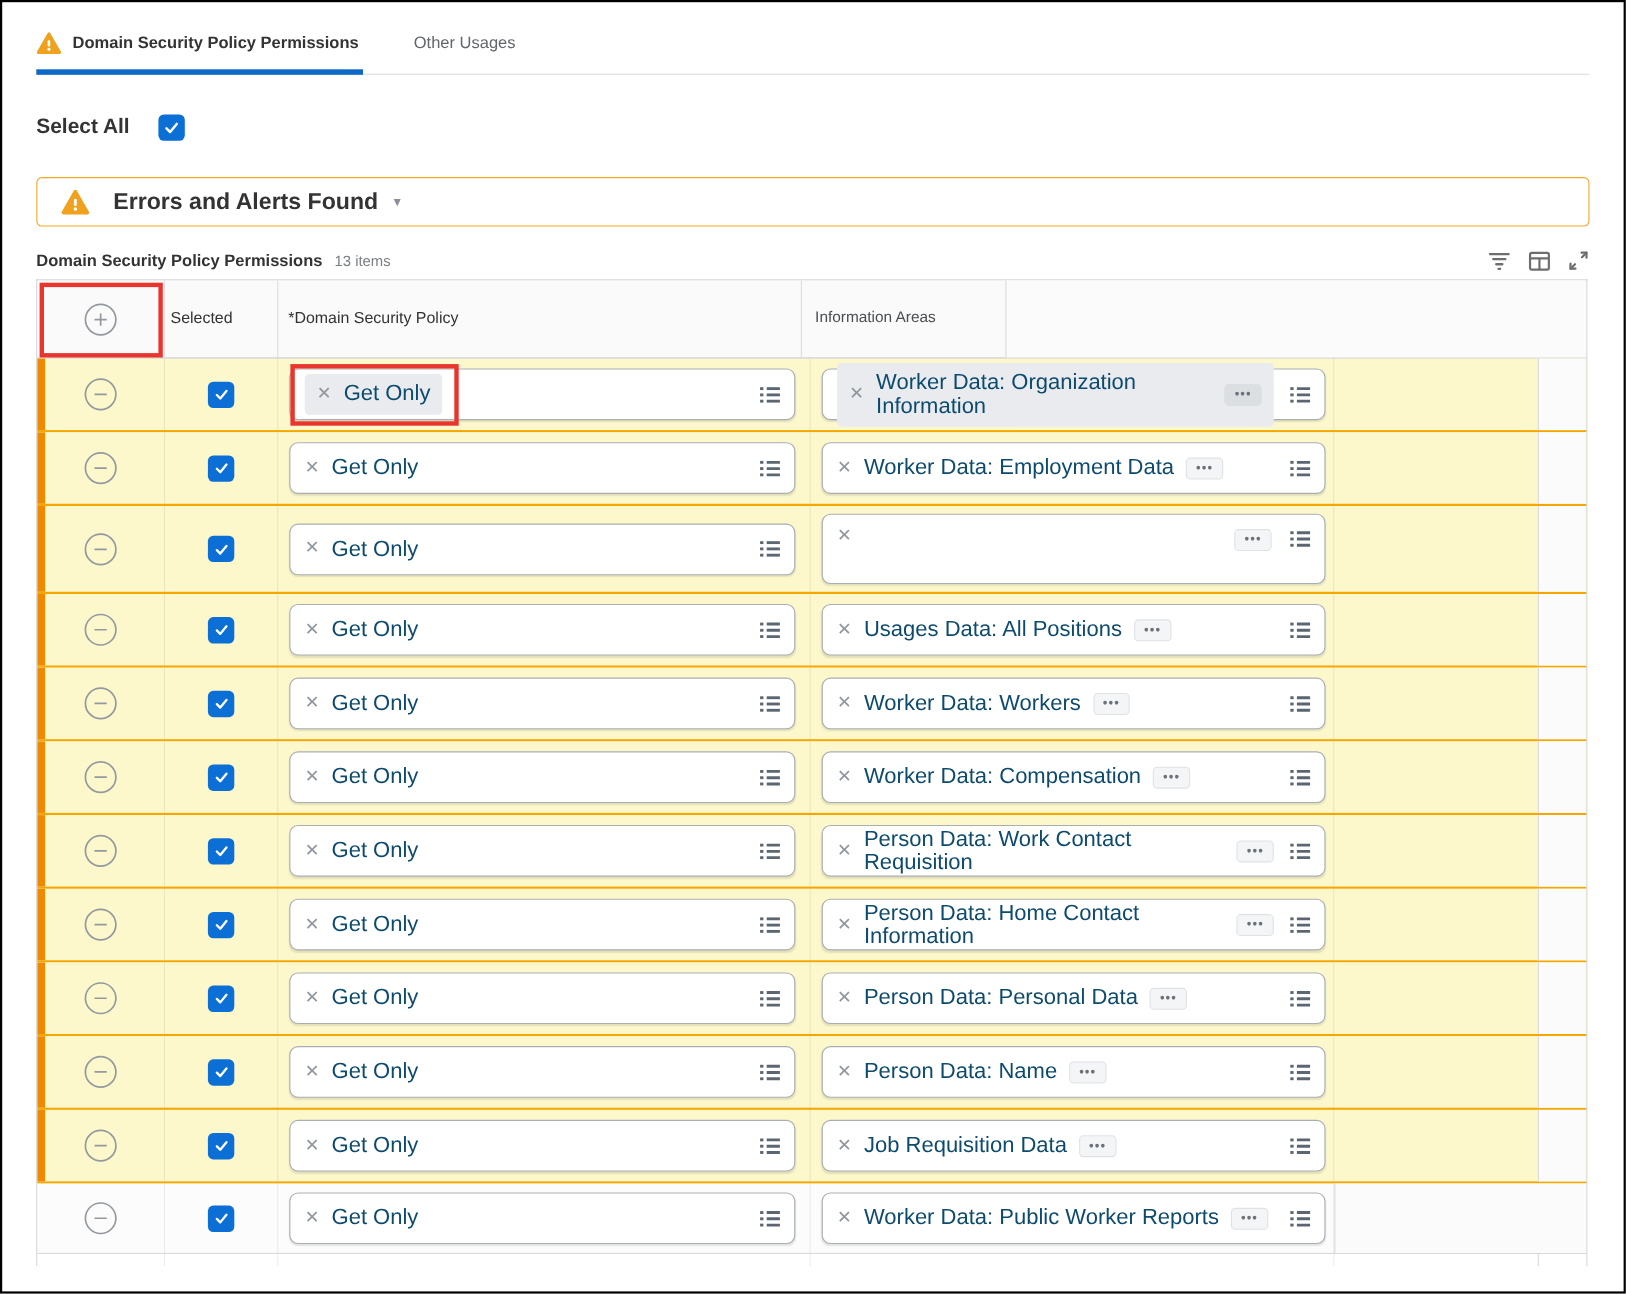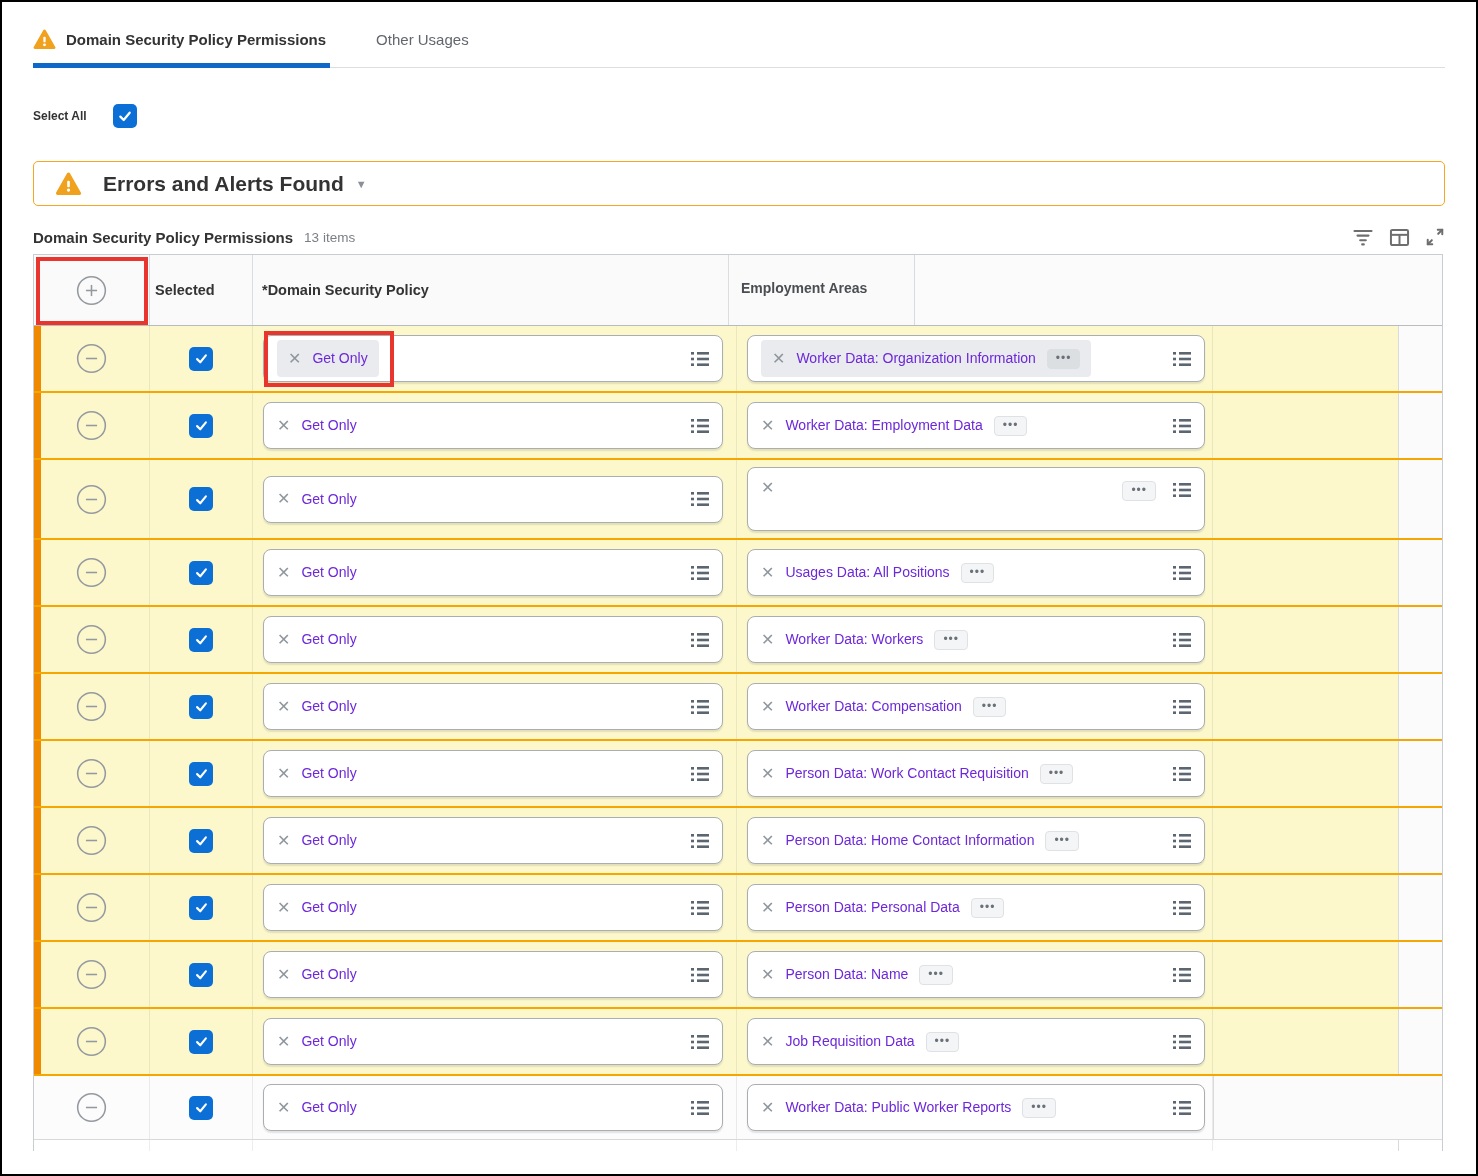--- a/index.html
+++ b/index.html
@@ -16,21 +16,21 @@
   
   .tabs-wrap { margin:0 31px; border-bottom:1px solid #DDDDDD; padding-top:27px; }
   .tabs { display:flex; gap:50px; }
   .tab { display:flex; align-items:center; gap:10px; padding-bottom:17px; position:relative; font-size:15px; color:#61676D; cursor:pointer; }
   .tab.active { color:#333; font-weight:bold; }
   .tab.active::after { content:''; position:absolute; left:0; right:-4px; bottom:-1px; height:5px; background:#0E68C8; }
   .warn-svg { display:block; }
 
   
   .select-all { display:flex; align-items:center; margin:36px 31px 0; }
-  .select-all-label { font-weight:bold; font-size:12px; color:#333; }
+  .select-all-label { font-weight:bold; font-size:19px; color:#333; }
   .checkbox { width:24px; height:24px; background:#0B6FD6; border-radius:5px; display:flex; align-items:center; justify-content:center; cursor:pointer; }
   .select-all .checkbox { margin-left:26px; }
 
   
   .banner { margin:33px 31px 0; height:45px; border:1.5px solid #F5A623; border-radius:5px; display:flex; align-items:center; padding-left:21px; cursor:pointer; }
   .banner-label { font-weight:bold; font-size:21px; margin-left:21px; color:#333; }
   .banner-caret { color:#8A9097; font-size:11px; margin-left:12px; }
 
   
   .grid-caption { margin:21px 31px 7px; display:flex; align-items:center; }
@@ -42,21 +42,21 @@
   
   .grid { margin:0 31px; width:1410px; border:1px solid #CACDD0; border-bottom:none; }
   .trow { display:flex; align-items:center; position:relative; }
   .c-expand { width:116px; flex:none; display:flex; justify-content:center; align-items:center; align-self:stretch; }
   .c-sel    { width:103px; flex:none; display:flex; justify-content:center; align-items:center; align-self:stretch; }
   .c-access { width:484px; flex:none; display:flex; align-items:center; align-self:stretch; }
   .c-policy { width:476px; flex:none; display:flex; align-items:center; align-self:stretch; }
   .c-fa     { width:185px; flex:none; padding:14px 10px 0 12px; align-self:stretch; font-size:14px; color:#4A4E52; }
   .c-gutter { width:44px; flex:1; border-left:1px solid #D8DBDD; background:#FBFBFB; align-self:stretch; }
 
-  .thead { height:71px; background:#FAFAFA; border-bottom:1px solid #B9BCBF; font-size:14.5px; font-weight:bold; color:#333; }
+  .thead { height:71px; background:#FAFAFA; border-bottom:1px solid #B9BCBF; font-size:14.5px; font-weight:normal; color:#333; }
   .thead .c-expand, .thead .c-sel, .thead .c-access, .thead .c-policy { border-right:1px solid #DBDEE0; }
   .thead .c-sel { justify-content:flex-start; padding-left:5px; }
   .thead .c-access, .thead .c-policy { padding-left:9px; }
   .thead .c-fa { padding-top:25px; }
   .hcell { position:relative; }
 
   .row { height:67px; background:#FCF8CC; border-bottom:2px solid #F6A600; }
   .row.wrap { height:80px; }
   .row.white { height:64px; background:#FCFCFC; border-bottom:1px solid #D9D9D9; }
   .row::before { content:''; position:absolute; left:0; top:0; bottom:0; width:7px; background:#EF8A00; }
@@ -69,21 +69,21 @@
   .fieldbox { position:relative; display:flex; align-items:center; background:#fff; border:1.5px solid #A9AEB3; border-radius:8px; height:47px; box-shadow:0 1.5px 1.5px rgba(0,0,0,0.10); padding:0 46px 0 13px; }
   .c-access .fieldbox { margin-left:10px; width:460px; }
   .c-policy .fieldbox { margin-left:10px; width:458px; }
   .row.wrap .fieldbox.policy { height:64px; align-items:flex-start; padding-top:9px; }
   .prompt-icon { position:absolute; right:11px; top:50%; transform:translateY(-50%); cursor:pointer; display:flex; }
   .row.wrap .fieldbox.policy .prompt-icon { top:22px; }
 
   .tagwrap { display:flex; align-items:center; position:relative; max-width:100%; }
   .tagwrap.pill { background:#E9EBEE; border-radius:4px; padding:8px 11px; }
   .x-icon { color:#8F969D; font-size:16px; margin-right:11px; cursor:pointer; line-height:1; }
-  .tag-label { font-size:14px; color:#6d28d9; line-height:21px; }
+  .tag-label { font-size:20px; color:#0c4a6e; line-height:21px; }
   .row.wrap .tag-label { max-width:228px; }
   .dots-chip { font-size:12px; letter-spacing:1px; color:#6B7178; background:#F4F5F6; border:1px solid #DFE2E5; border-radius:4px; padding:2px 8px 4px; margin-left:11px; cursor:pointer; line-height:1; flex:none; }
   .tagwrap.pill .dots-chip { background:#DCDFE2; border-color:#DCDFE2; }
   .row.wrap .fieldbox.policy .dots-chip { margin-left:auto; margin-right:2px; align-self:flex-start; margin-top:4px; }
   .row.wrap .fieldbox.policy .tagwrap { flex:1; align-items:flex-start; }
   .row.wrap .fieldbox.policy .x-icon { margin-top:3px; }
 
   
   .red-cell-box { position:absolute; inset:2px 1px 0 2px; border:4px solid #E8352E; pointer-events:none; }
   .tagwrap.annotated::after { content:''; position:absolute; inset:-9px -15px -10px -13px; border:4px solid #E8352E; pointer-events:none; }
@@ -174,21 +174,21 @@
         <svg width="31" height="31" viewBox="0 0 30 30">
           <circle cx="15" cy="15" r="13.4" fill="none" stroke="#94999F" stroke-width="1.5"></circle>
           <line x1="9.6" y1="15" x2="20.4" y2="15" stroke="#94999F" stroke-width="1.5"></line>
           <line x1="15" y1="9.6" x2="15" y2="20.4" stroke="#94999F" stroke-width="1.5"></line>
         </svg>
       </span>
       <span class="red-cell-box"></span>
     </div>
     <div class="c-sel">Selected</div>
     <div class="c-policy">*Domain Security Policy</div>
-    <div class="c-fa">Employment Areas</div>
+    <div class="c-fa">Information Areas</div>
     <div class="c-gutter"></div>
   </div>
 
   <div id="grid-body">
   <div class="trow row">
     <div class="c-expand">
       <span class="circle-btn">
         <svg width="31" height="31" viewBox="0 0 30 30">
           <circle cx="15" cy="15" r="13.4" fill="none" stroke="#94999F" stroke-width="1.5"></circle>
           <line x1="9.6" y1="15" x2="20.4" y2="15" stroke="#94999F" stroke-width="1.5"></line>

